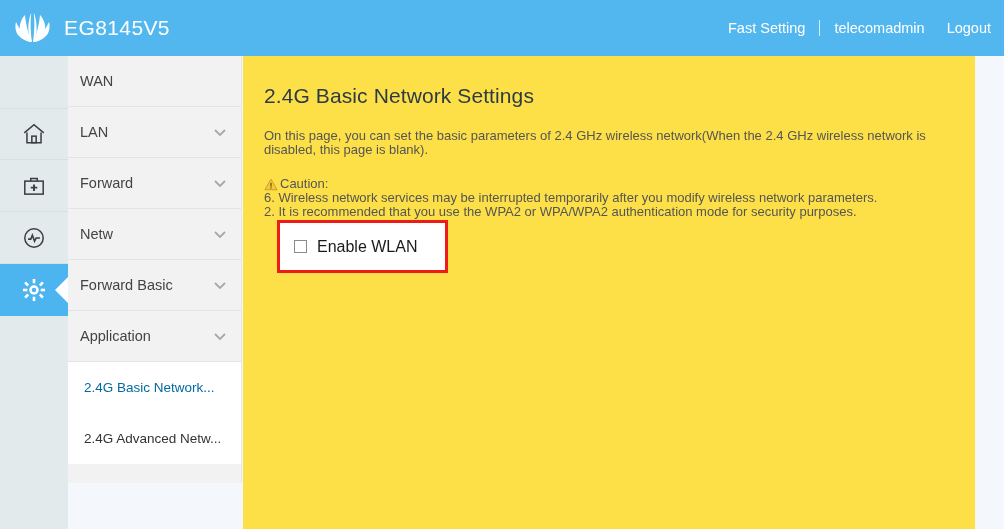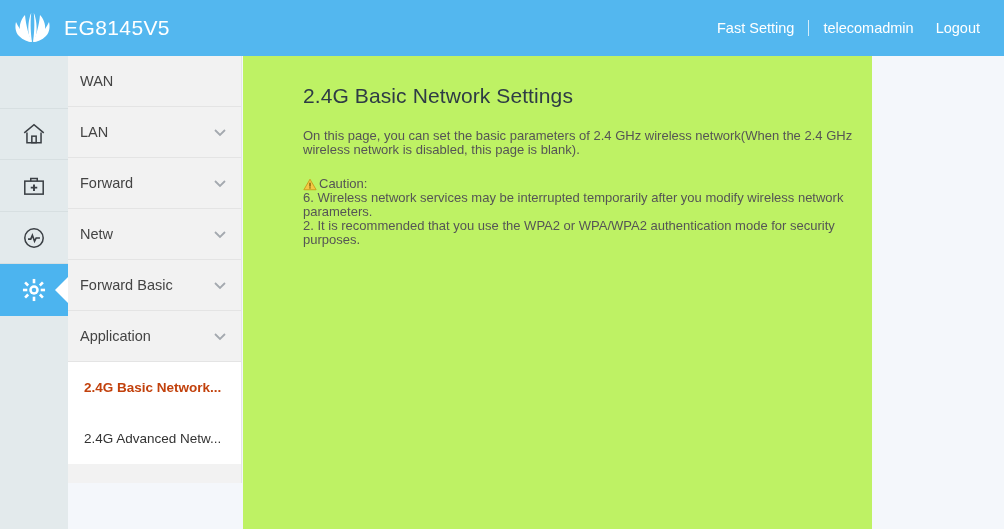--- a/index.html
+++ b/index.html
@@ -19,21 +19,21 @@
     display: flex; align-items: center;
   }
   .brand { display: flex; align-items: center; padding-left: 10px; }
   .logo { width: 46px; height: 32px; display: block; }
   .brand-name {
     color: #ffffff; font-size: 21px; letter-spacing: .4px;
     margin-left: 8px; font-weight: 400;
   }
   .header-right {
     margin-left: auto; display: flex; 
-    padding-right: 24px; color: #ffffff; font-size: 14.5px;
+    padding-right: 13px; color: #ffffff; font-size: 14.5px;
   }
   .header-link { color: #ffffff; text-decoration: none; white-space: nowrap; }
   .header-sep {
     width: 1px; height: 16px; background: rgba(255,255,255,.75);
     margin: 0 14px;
   }
   .header-right .gap { width: 22px; display: inline-block; }
 
   
   .rail {
@@ -77,28 +77,28 @@
   .menu-item .label { flex: 1; white-space: nowrap; }
   .chev { width: 14px; height: 10px; display: block; opacity: .75; }
   .submenu { background: #ffffff; }
   .sub-item {
     height: 51px; display: flex; align-items: center;
     padding-left: 16px;
     background: #ffffff;
     color: #333; font-size: 13.5px;
     white-space: nowrap;
   }
-  .sub-item.selected { color: #c2410c; font-weight: bold; }
+  .sub-item.selected { color: #0369a1; }
 
   
   .content {
     position: absolute; top: 56px; left: 243px;
-    width: 629px; height: 473px;
-    background: #bef264;
-    padding: 28px 0 0 60px;
+    width: 732px; height: 473px;
+    background: #fde047;
+    padding: 28px 0 0 21px;
   }
   .page-title {
     font-size: 21px; color: #2e3b45; font-weight: 400;
     margin-bottom: 21px; letter-spacing: .1px;
   }
   .desc { font-size: 13px; color: #555; line-height: 14px; max-width: 665px; }
   .desc .line { white-space: normal; }
   .caution-row { display: flex; align-items: center; margin-top: 20px; }
   .warn-icon { width: 14px; height: 13px; display: block; margin-right: 2px; }
 
@@ -248,14 +248,18 @@
           <rect x="7.3" y="5" width="1.4" height="4.4" fill="#6b5200"></rect>
           <rect x="7.3" y="10.2" width="1.4" height="1.4" fill="#6b5200"></rect>
         </svg>
         <span>Caution:</span>
       </div>
       <div class="line">6. Wireless network services may be interrupted temporarily after you modify wireless network parameters.</div>
       <div class="line">2. It is recommended that you use the WPA2 or WPA/WPA2 authentication mode for security purposes.</div>
     </div>
   </div>
 
+  <div class="wlan-box">
+    <span class="cbx"></span>
+    <span class="cbx-label">Enable WLAN</span>
+  </div>
 
 </div>
 
 </body></html>

